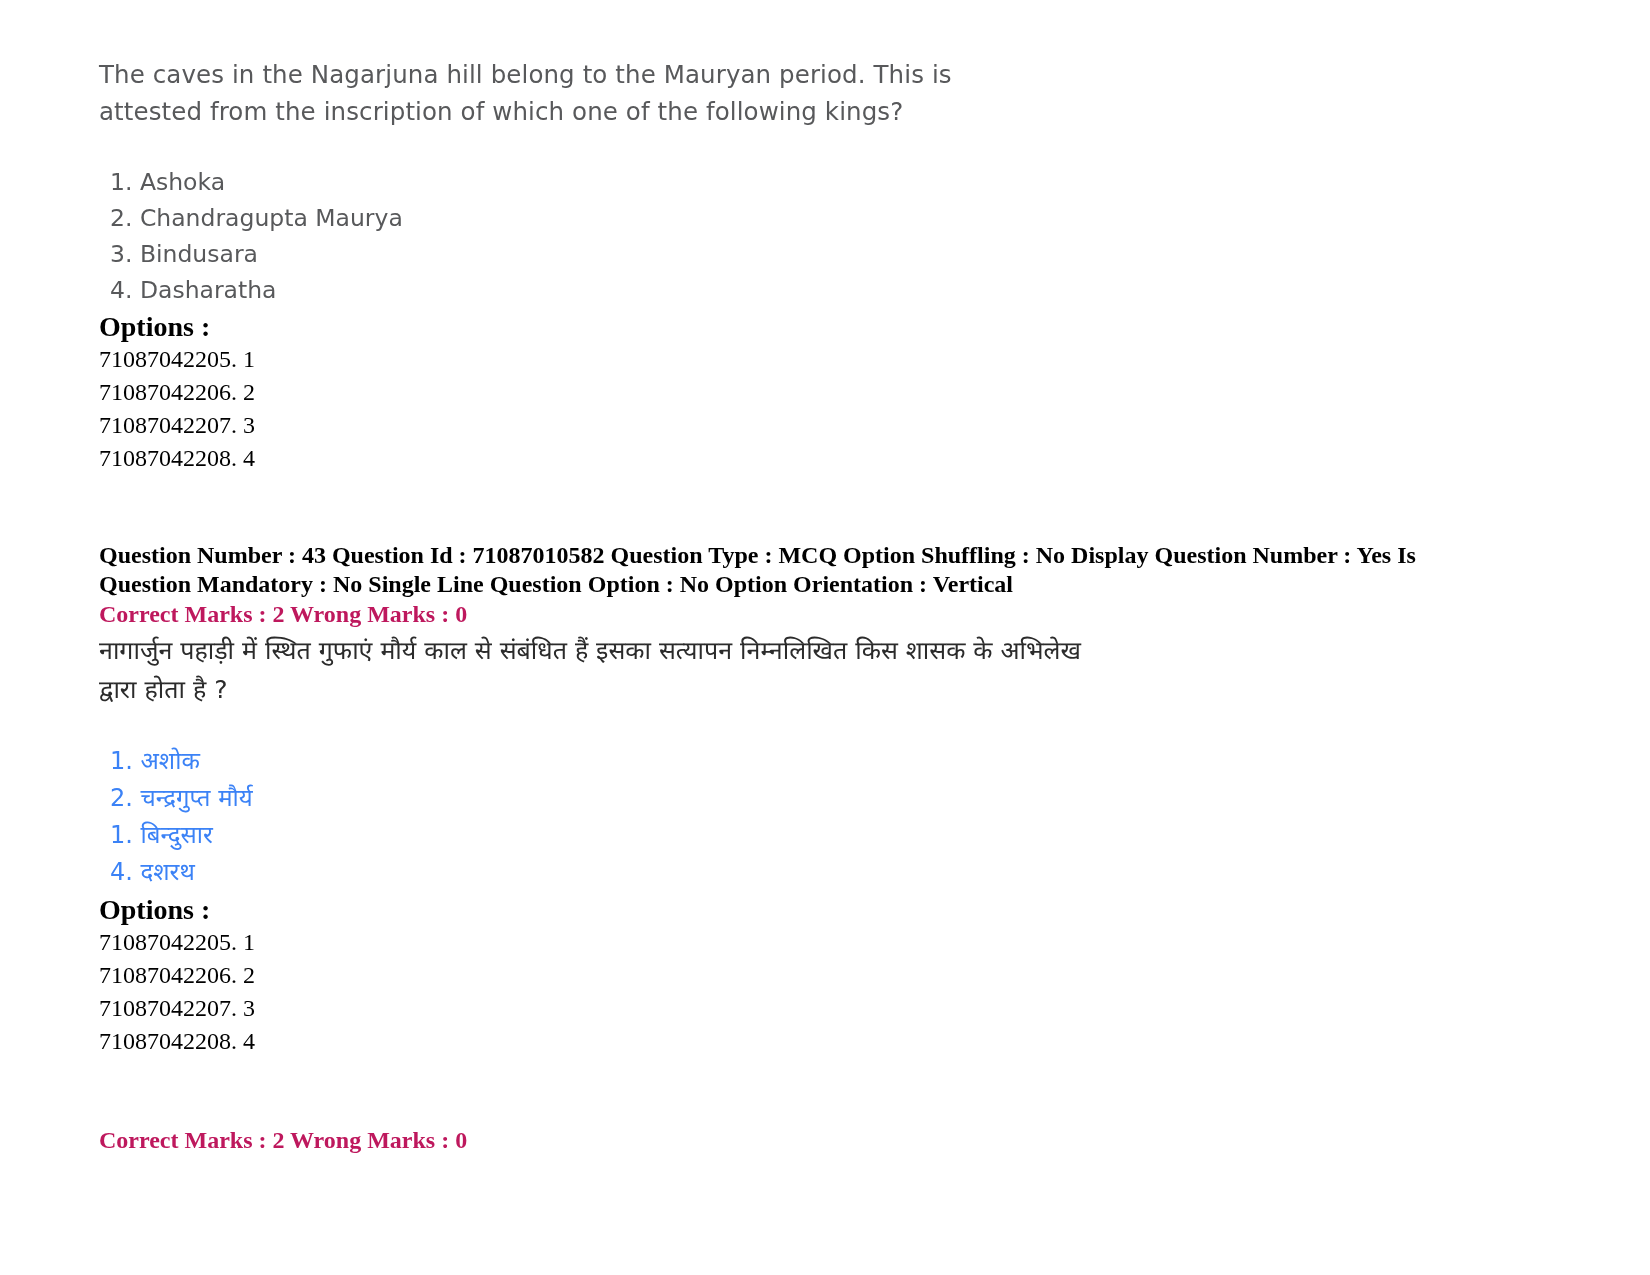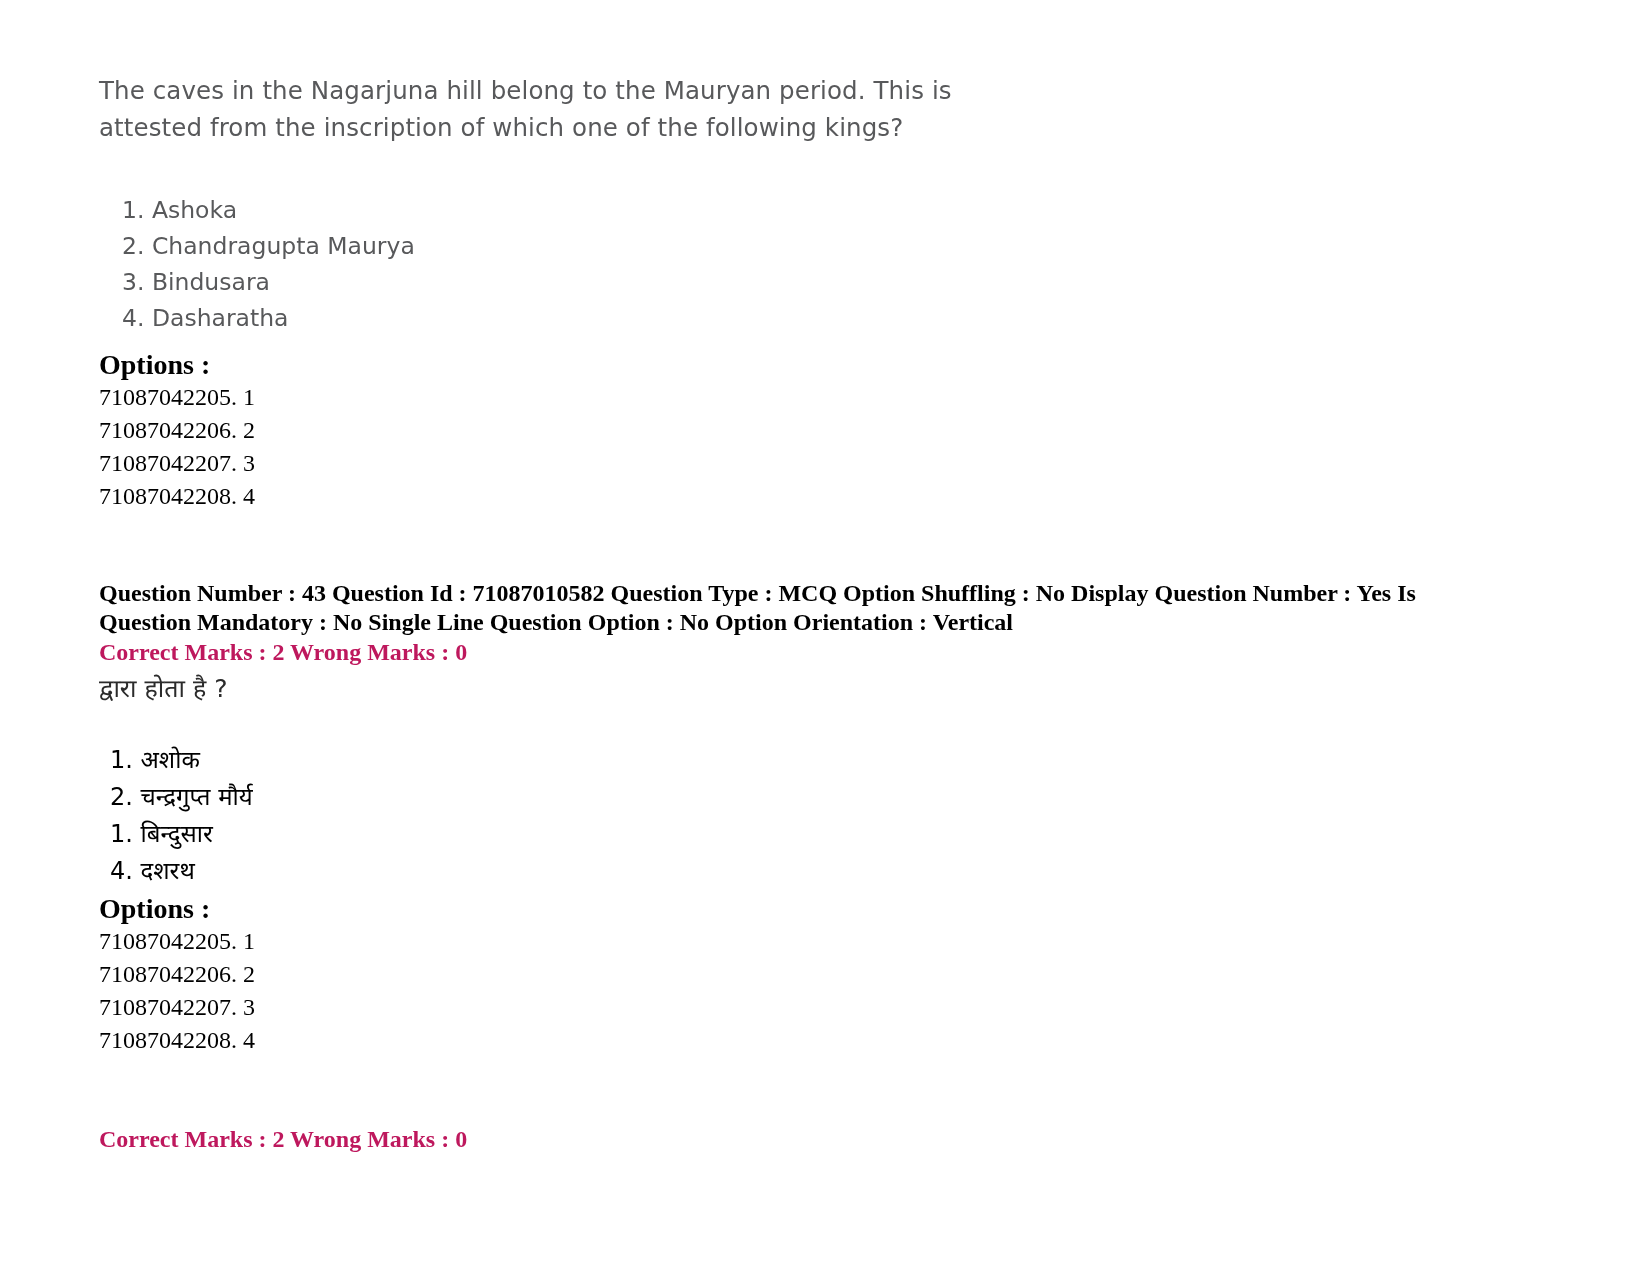--- a/index.html
+++ b/index.html
@@ -17,37 +17,37 @@
     position: relative;
     width: 1650px;
     height: 1275px;
     background: #ffffff;
     box-sizing: border-box;
     padding: 0;
   }
   .content {
     position: absolute;
     left: 99px;
-    top: 72px;
+    top: 56px;
     width: 1340px;
   }
 
   
   .qtext {
     font-family: "DejaVu Sans", "Liberation Sans", sans-serif;
     font-size: 24.5px;
     line-height: 37px;
     color: #58595b;
     font-weight: 400;
     letter-spacing: 0.1px;
     max-width: 960px;
   }
   .optlist {
     list-style: none;
-    margin: 12px;
+    margin: 0;
     padding: 0;
   }
   .optlist li {
     font-family: "DejaVu Sans", "Liberation Sans", sans-serif;
     font-size: 23.5px;
     line-height: 36px;
     color: #58595b;
     padding-left: 11px;
     white-space: nowrap;
   }
@@ -63,21 +63,21 @@
   }
   .hindi-list {
     list-style: none;
     margin: 0;
     padding: 0;
   }
   .hindi-list li {
     font-family: "DejaVu Sans", sans-serif;
     font-size: 24px;
     line-height: 37px;
-    color: #000000;
+    color: #3b82f6;
     padding-left: 11px;
     white-space: nowrap;
   }
 
   
   .serif-bold {
     font-family: "Liberation Serif", "DejaVu Serif", serif;
     font-weight: bold;
     font-size: 28px;
     line-height: 33px;
@@ -136,20 +136,21 @@
       <div class="optid">71087042207. 3</div>
       <div class="optid">71087042208. 4</div>
     </div>
 
     <div class="gap-xl"></div>
 
     <div class="meta">Question Number : 43 Question Id : 71087010582 Question Type : MCQ Option Shuffling : No Display Question Number : Yes Is Question Mandatory : No Single Line Question Option : No Option Orientation : Vertical</div>
     <div class="meta-marks">Correct Marks : 2 Wrong Marks : 0</div>
 
     <div class="hindi-q">
+      <span class="block">नागार्जुन पहाड़ी में स्थित गुफाएं मौर्य काल से संबंधित हैं इसका सत्यापन निम्नलिखित किस शासक के अभिलेख</span>
       <span class="block">द्वारा होता है ?</span>
     </div>
 
     <div class="gap-md"></div>
 
     <ul class="hindi-list">
       <li>1. अशोक</li>
       <li>2. चन्द्रगुप्त मौर्य</li>
       <li>1. बिन्दुसार</li>
       <li>4. दशरथ</li>

